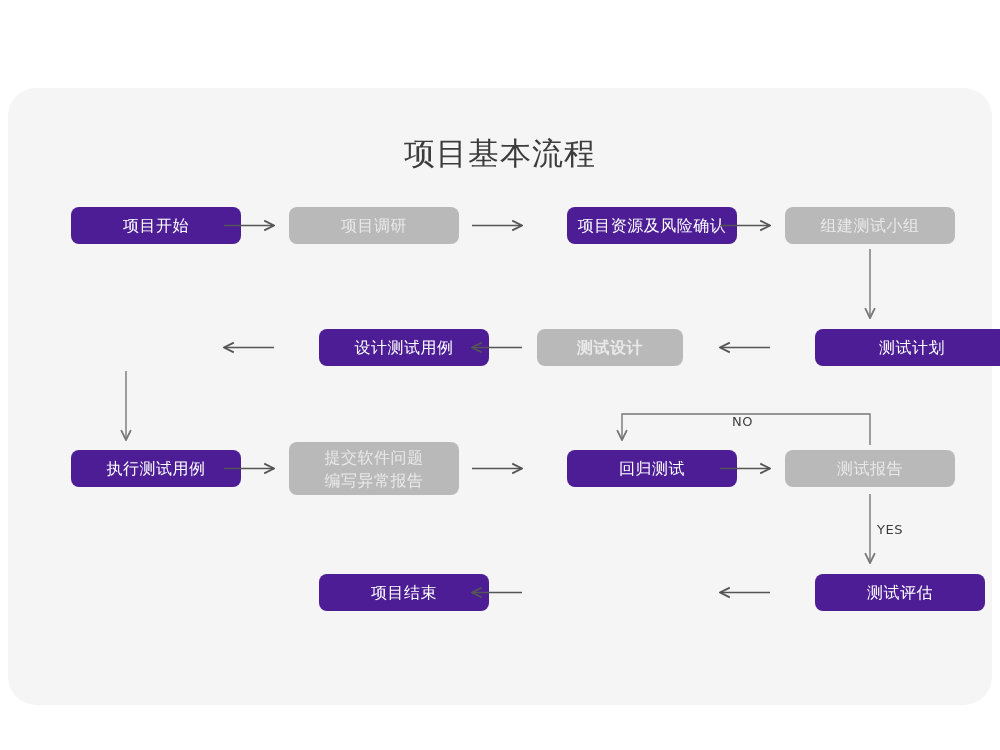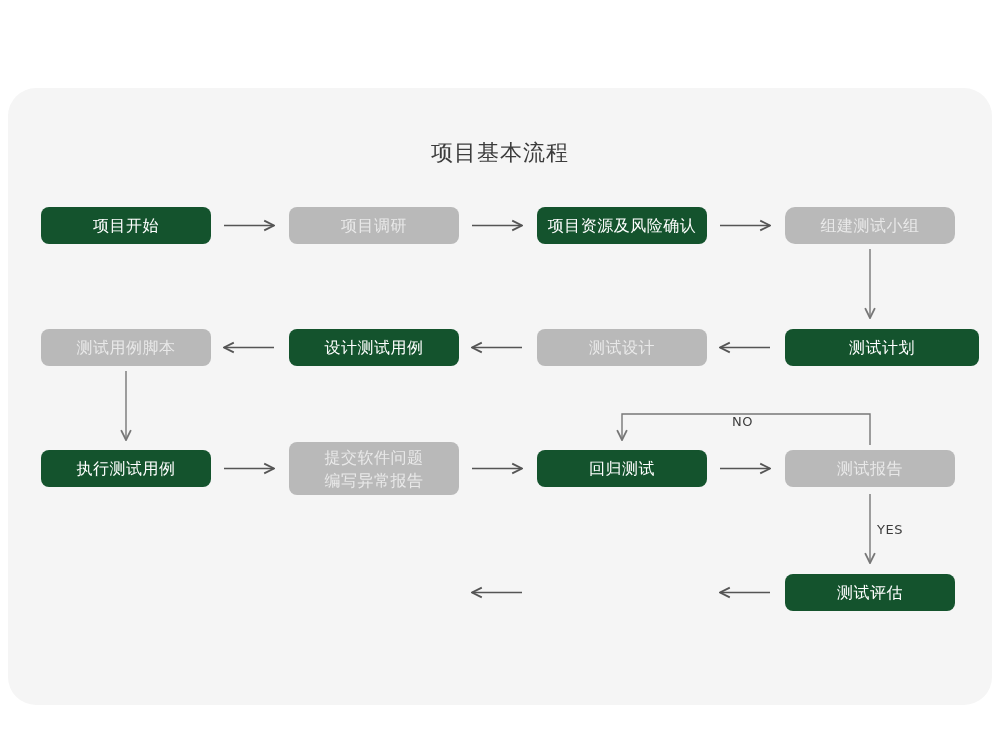--- a/index.html
+++ b/index.html
@@ -30,21 +30,21 @@
     background: #f5f5f5;
     border-radius: 28px;
   }
 
   #chart-title {
     position: absolute;
     left: 0;
     top: 131px;
     width: 1000px;
     text-align: center;
-    font-size: 22px;
+    font-size: 31px;
     font-weight: 400;
     color: #3c3c3c;
     letter-spacing: 1px;
     line-height: 44px;
   }
 
   .node {
     position: absolute;
     box-sizing: border-box;
     border-radius: 8px;
@@ -52,22 +52,23 @@
     align-items: center;
     justify-content: center;
     text-align: center;
     font-size: 16px;
     line-height: 23px;
     letter-spacing: 0.5px;
     white-space: pre-line;
     user-select: none;
   }
   .node.purple {
-    background: #14532d;
+    background: #4c1d95;
     color: #ffffff;
+    margin-left: 30px;
   }
   .node.gray {
     background: #b9b9b9;
     color: #e9e9e9;
   }
 
   
   #connectors {
     position: absolute;
     left: 0;
@@ -93,39 +94,39 @@
   <div id="panel"></div>
 
   <div id="chart-title">项目基本流程</div>
 
   <div class="node purple" style="left:41px; top:207px; width:170px; height:37px;">项目开始</div>
 
   <div class="node gray" style="left:289px; top:207px; width:170px; height:37px;">项目调研</div>
 
   <div class="node purple" style="left:537px; top:207px; width:170px; height:37px;">项目资源及风险确认</div>
 
-  <div class="node gray" style="left:785px; top:207px; width:170px; height:37px;border-radius:10px;">组建测试小组</div>
+  <div class="node gray" style="left:785px; top:207px; width:170px; height:37px;">组建测试小组</div>
 
-  <div class="node gray" style="left:41px; top:329px; width:170px; height:37px;">测试用例脚本</div>
 
   <div class="node purple" style="left:289px; top:329px; width:170px; height:37px;">设计测试用例</div>
 
-  <div class="node gray" style="left:537px; top:329px; width:170px; height:37px;">测试设计</div>
+  <div class="node gray" style="left:537px; top:329px; width:146px; height:37px;font-weight:bold;">测试设计</div>
 
   <div class="node purple" style="left:785px; top:329px; width:194px; height:37px;">测试计划</div>
 
   <div class="node purple" style="left:41px; top:450px; width:170px; height:37px;">执行测试用例</div>
 
   <div class="node gray" style="left:289px; top:442px; width:170px; height:53px;">提交软件问题
 编写异常报告</div>
 
   <div class="node purple" style="left:537px; top:450px; width:170px; height:37px;">回归测试</div>
 
   <div class="node gray" style="left:785px; top:450px; width:170px; height:37px;">测试报告</div>
 
+  <div class="node purple" style="left:289px; top:574px; width:170px; height:37px;">项目结束</div>
 
 
   <div class="node purple" style="left:785px; top:574px; width:170px; height:37px;">测试评估</div>
 
   <div class="edge-label" style="left:732px; top:414px;">NO</div>
   <div class="edge-label" style="left:877px; top:522px;">YES</div>
 
   <svg id="connectors" viewBox="0 0 1000 750" width="1000" height="750">
     <defs>
       <marker id="arrowRight" markerWidth="9" markerHeight="9" refX="8" refY="4.5" orient="auto" markerUnits="strokeWidth">

